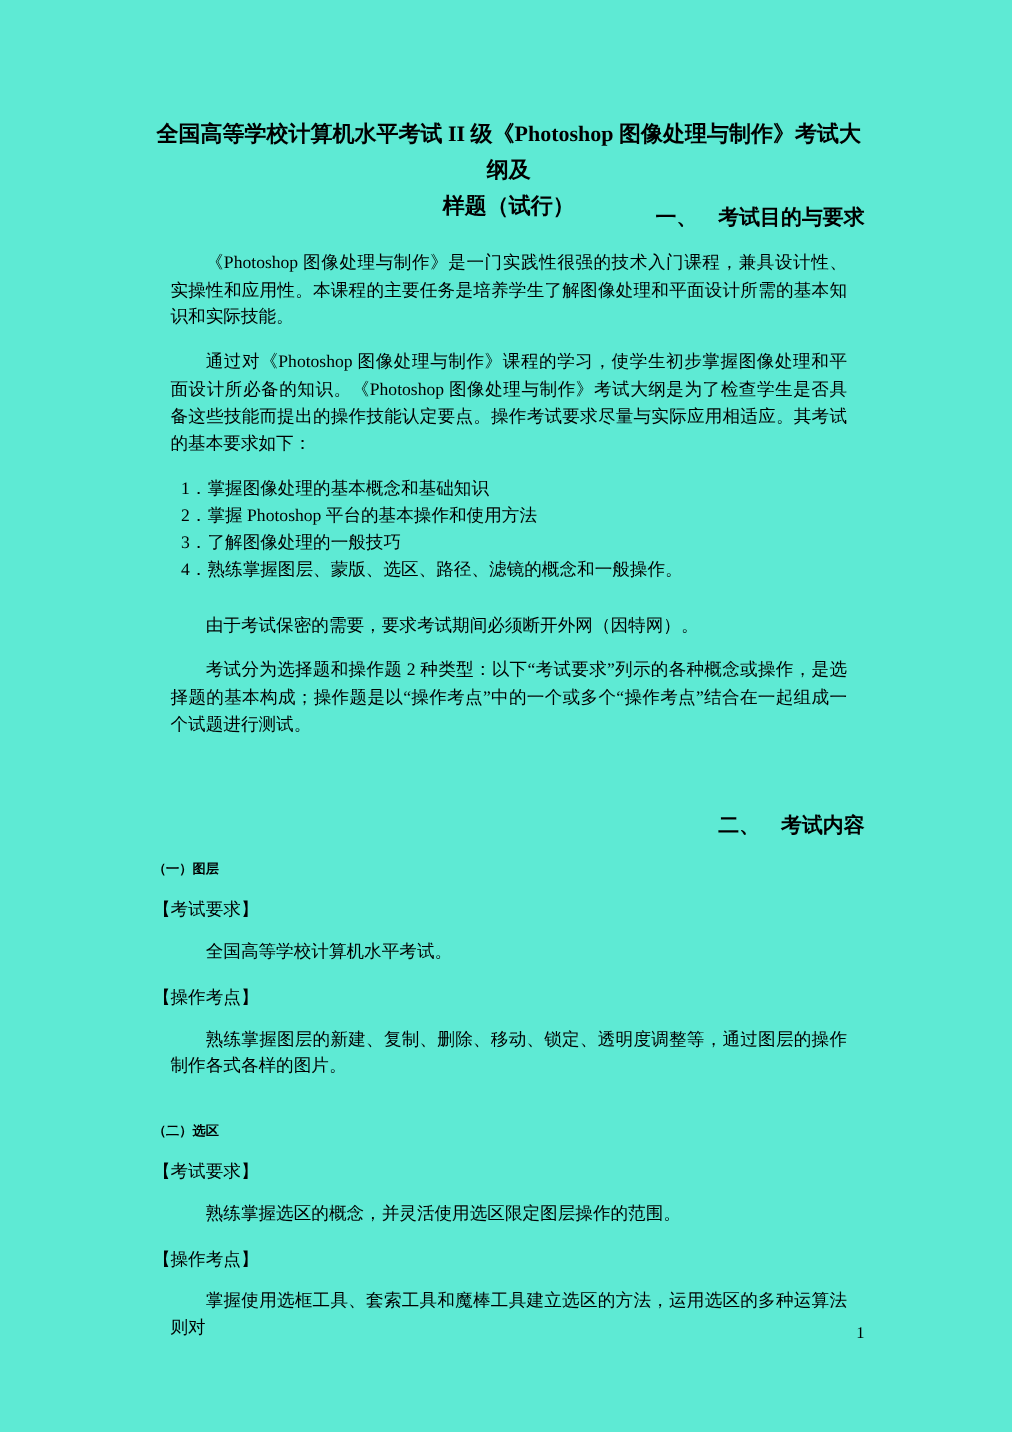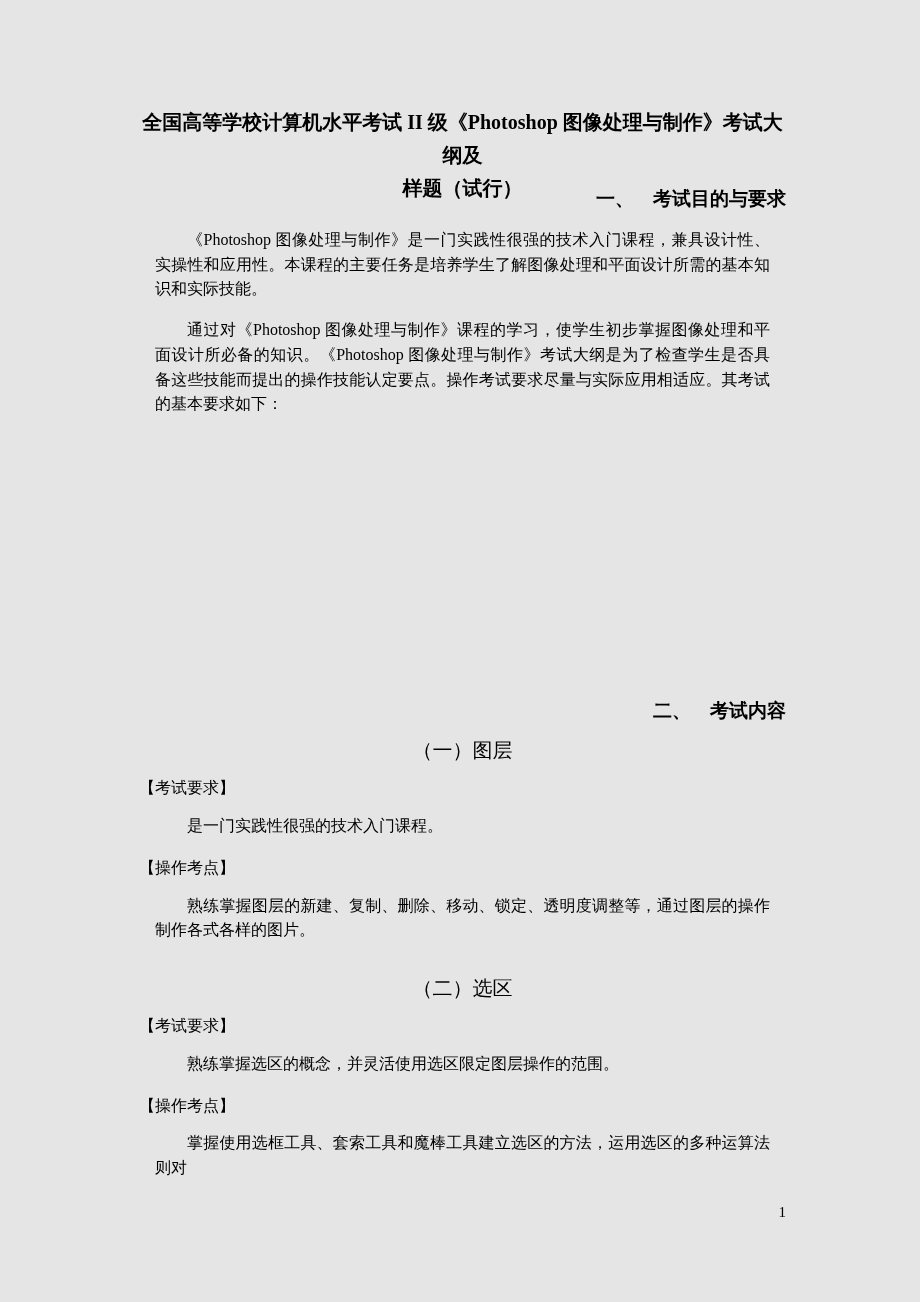--- a/index.html
+++ b/index.html
@@ -1,49 +1,49 @@
 <!DOCTYPE html>
 <html lang="zh"><head>
 <meta charset="utf-8">
 <style>
   html, body { margin: 0; padding: 0; background: #ffffff; }
   .page {
     position: relative;
     width: 920px;
     height: 1302px;
-    background: #e5e5e5;
+    background: #5eead4;
     color: #000000;
     font-family: "Liberation Serif", "DejaVu Serif", serif;
     overflow: hidden;
   }
   .content-block { position: absolute; left: 139px; width: 647px; }
 
   .title-block { top: 106px; text-align: center; }
   .title-line {
     font-size: 20px;
     font-weight: bold;
     line-height: 33px;
   }
 
   .section { font-size: 16px; line-height: 24.7px; text-align: justify; }
   .sec1 { top: 186px; }
-  .sec2 { top: 698px; }
+  .sec2 { top: 738px; }
 
   .h-major {
     font-size: 19px;
     font-weight: bold;
     line-height: 26px;
     text-align: right;
     margin: 0 0 6px 0;
   }
   .h-sub {
-    font-size: 20px;
-    font-weight: normal;
+    font-size: 12px;
+    font-weight: bold;
     line-height: 25px;
-    text-align: center;
+    text-align: left;
   }
   .para { margin: 16px; text-indent: 2em; }
   .req-list { margin: 0; padding: 0 0 0 1.6em; list-style: none; }
   .req-list div { line-height: 24.7px; }
 
   .label-line { line-height: 25px; text-indent: 0; }
 
   .mt-14 { margin-top: 14px; }
   .mt-16 { margin-top: 16px; }
   .mt-26 { margin-top: 26px; }
@@ -70,28 +70,36 @@
 
   <div class="content-block title-block">
     <div class="title-line">全国高等学校计算机水平考试 II 级《Photoshop 图像处理与制作》考试大纲及</div>
     <div class="title-line">样题（试行）</div>
   </div>
 
   <div class="content-block section sec1">
     <div class="h-major">一、　考试目的与要求</div>
     <p class="para">《Photoshop 图像处理与制作》是一门实践性很强的技术入门课程，兼具设计性、实操性和应用性。本课程的主要任务是培养学生了解图像处理和平面设计所需的基本知识和实际技能。</p>
     <p class="para">通过对《Photoshop 图像处理与制作》课程的学习，使学生初步掌握图像处理和平面设计所必备的知识。《Photoshop 图像处理与制作》考试大纲是为了检查学生是否具备这些技能而提出的操作技能认定要点。操作考试要求尽量与实际应用相适应。其考试的基本要求如下：</p>
+    <div class="req-list">
+      <div>1．掌握图像处理的基本概念和基础知识</div>
+      <div>2．掌握 Photoshop 平台的基本操作和使用方法</div>
+      <div>3．了解图像处理的一般技巧</div>
+      <div>4．熟练掌握图层、蒙版、选区、路径、滤镜的概念和一般操作。</div>
+    </div>
+    <p class="para mt-26">由于考试保密的需要，要求考试期间必须断开外网（因特网）。</p>
+    <p class="para">考试分为选择题和操作题 2 种类型：以下“考试要求”列示的各种概念或操作，是选择题的基本构成；操作题是以“操作考点”中的一个或多个“操作考点”结合在一起组成一个试题进行测试。</p>
   </div>
 
   <div class="content-block section sec2">
     <div class="h-major">二、　考试内容</div>
 
     <div class="h-sub mt-14">（一）图层</div>
     <div class="label-line mt-12">【考试要求】</div>
-    <p class="para mt-14">是一门实践性很强的技术入门课程。</p>
+    <p class="para mt-14">全国高等学校计算机水平考试。</p>
     <div class="label-line mt-6">【操作考点】</div>
     <p class="para mt-14">熟练掌握图层的新建、复制、删除、移动、锁定、透明度调整等，通过图层的操作制作各式各样的图片。</p>
 
     <div class="h-sub mt-33">（二）选区</div>
     <div class="label-line mt-12">【考试要求】</div>
     <p class="para mt-14">熟练掌握选区的概念，并灵活使用选区限定图层操作的范围。</p>
     <div class="label-line mt-10">【操作考点】</div>
     <p class="para mt-13">掌握使用选框工具、套索工具和魔棒工具建立选区的方法，运用选区的多种运算法则对</p>
   </div>
 

